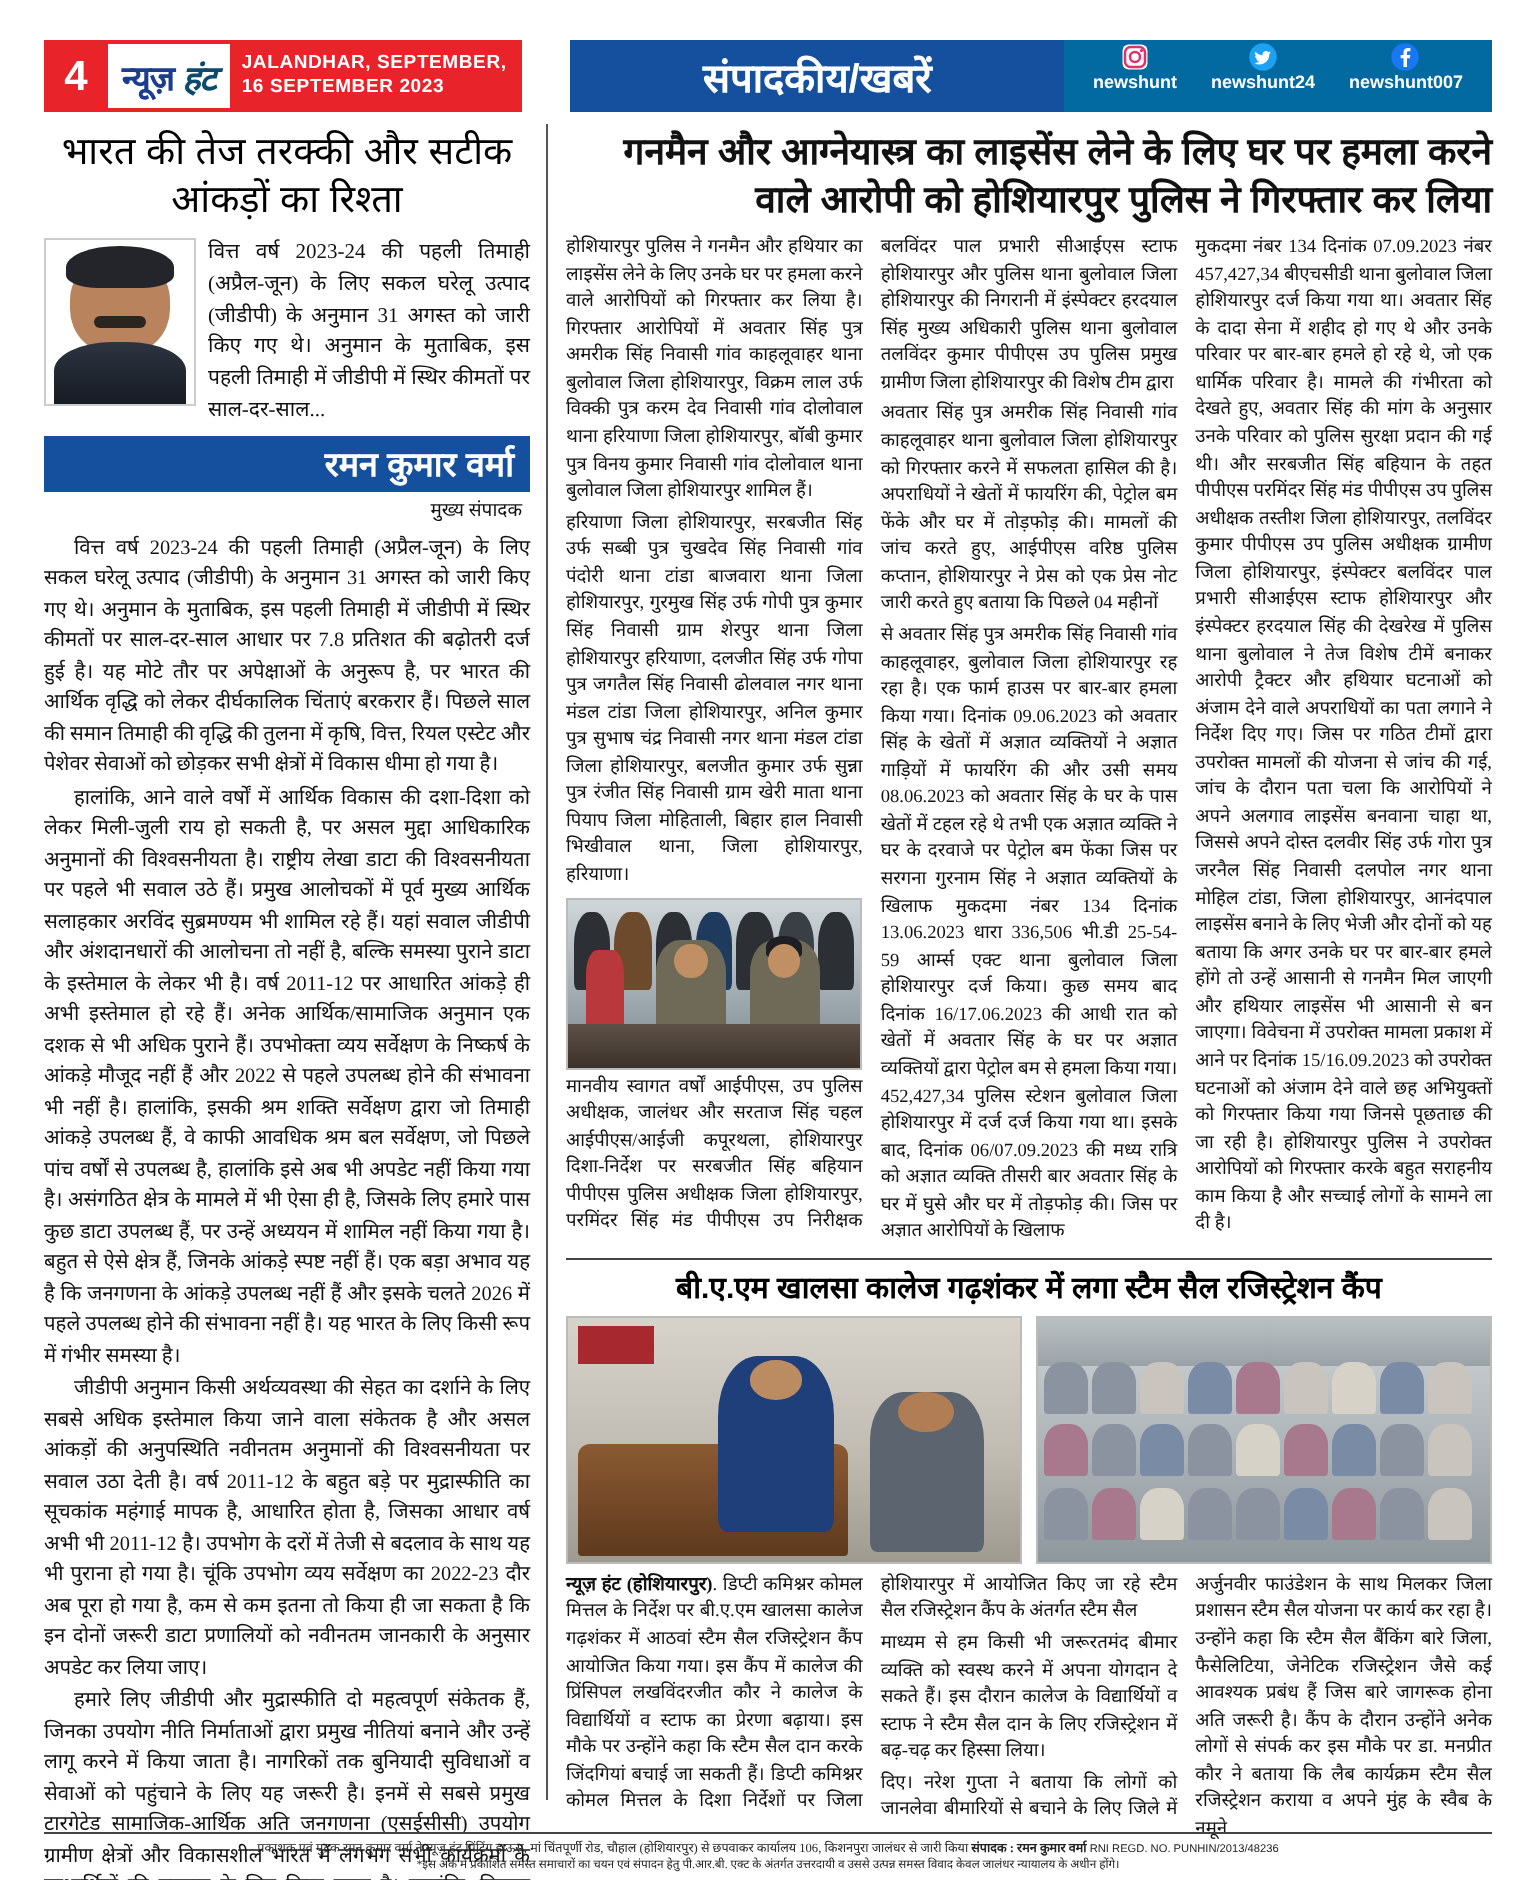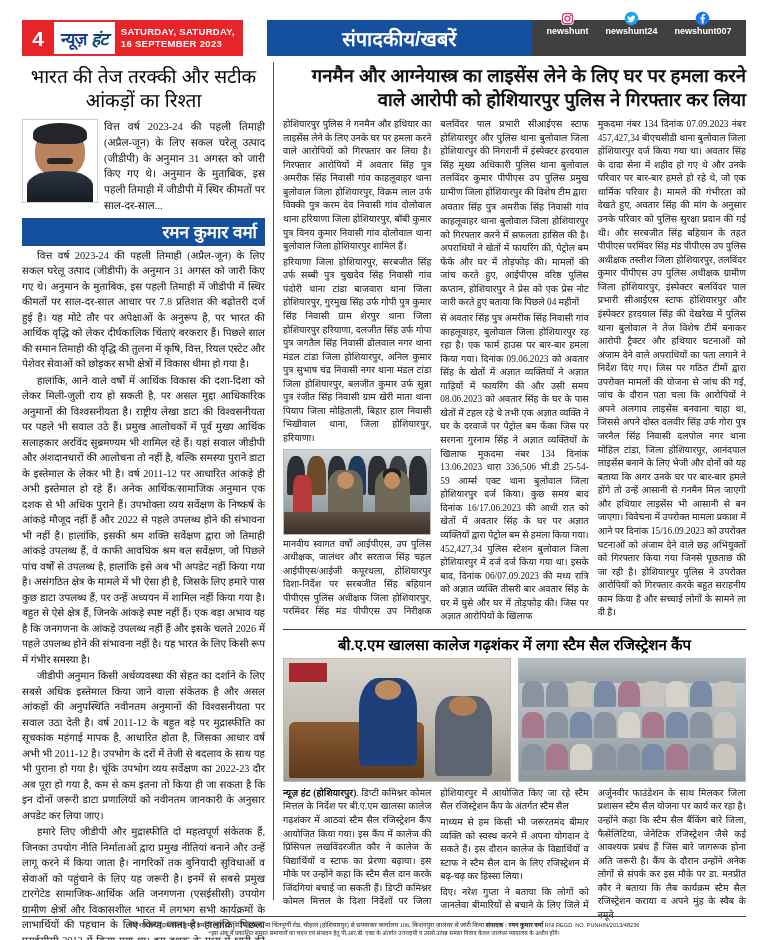--- a/index.html
+++ b/index.html
@@ -78,26 +78,26 @@
     display: flex;
     align-items: center;
     justify-content: center;
     font-family: "Liberation Sans", sans-serif;
     font-weight: bold;
     font-size: 20px;
     white-space: nowrap;
     margin-left: 24px;
   }
   .mh-social {
-    background: #404040;
+    background: #0369a1;
     flex: 0 0 214px;
     display: flex;
     align-items: flex-end;
     justify-content: space-around;
-    padding: 2px 6px 20px 6px;
+    padding: 2px 6px 10px 6px;
   }
   .soc {
     display: flex;
     flex-direction: column;
     align-items: center;
     gap: 1px;
   }
   .soc-ico {
     width: 15px; height: 15px;
     display: flex; align-items: center; justify-content: center;
@@ -408,21 +408,21 @@
 <body>
 
 <div class="page">
 
   <div class="masthead">
     <div class="mh-pageno">4</div>
     <div class="mh-logo">
       <span class="logo-txt"><span>न्यूज़</span> <span class="hl">हंट</span></span>
     </div>
     <div class="mh-date">
-      <span>SATURDAY,  SATURDAY,</span>
+      <span>JALANDHAR,  SEPTEMBER,</span>
       <span>16 SEPTEMBER 2023</span>
     </div>
     <div class="mh-section">संपादकीय/खबरें</div>
     <div class="mh-social">
 
       <div class="soc">
         <span class="soc-ico">
           <svg width="15" height="15" viewBox="0 0 24 24">
               <rect x="2" y="2" width="20" height="20" rx="5" fill="#ffffff"></rect>
               <rect x="4" y="4" width="16" height="16" rx="4.5" fill="none" stroke="#e1306c" stroke-width="2"></rect>
@@ -463,20 +463,21 @@
 
       <div class="ed-intro-row">
         <div class="ed-photo">
           <span class="hair"></span>
           <span class="mouth"></span>
         </div>
         <div class="ed-intro-text">वित्त वर्ष 2023-24 की पहली तिमाही (अप्रैल-जून) के लिए सकल घरेलू उत्पाद (जीडीपी) के अनुमान 31 अगस्त को जारी किए गए थे। अनुमान के मुताबिक, इस पहली तिमाही में जीडीपी में स्थिर कीमतों पर साल-दर-साल...</div>
       </div>
 
       <div class="ed-namebar">रमन कुमार वर्मा</div>
+      <div class="ed-role">मुख्य संपादक</div>
 
       <div class="ed-body">
         <p>वित्त वर्ष 2023-24 की पहली तिमाही (अप्रैल-जून) के लिए सकल घरेलू उत्पाद (जीडीपी) के अनुमान 31 अगस्त को जारी किए गए थे। अनुमान के मुताबिक, इस पहली तिमाही में जीडीपी में स्थिर कीमतों पर साल-दर-साल आधार पर 7.8 प्रतिशत की बढ़ोतरी दर्ज हुई है। यह मोटे तौर पर अपेक्षाओं के अनुरूप है, पर भारत की आर्थिक वृद्धि को लेकर दीर्घकालिक चिंताएं बरकरार हैं। पिछले साल की समान तिमाही की वृद्धि की तुलना में कृषि, वित्त, रियल एस्टेट और पेशेवर सेवाओं को छोड़कर सभी क्षेत्रों में विकास धीमा हो गया है।</p>
         <p>हालांकि, आने वाले वर्षों में आर्थिक विकास की दशा-दिशा को लेकर मिली-जुली राय हो सकती है, पर असल मुद्दा आधिकारिक अनुमानों की विश्वसनीयता है। राष्ट्रीय लेखा डाटा की विश्वसनीयता पर पहले भी सवाल उठे हैं। प्रमुख आलोचकों में पूर्व मुख्य आर्थिक सलाहकार अरविंद सुब्रमण्यम भी शामिल रहे हैं। यहां सवाल जीडीपी और अंशदानधारों की आलोचना तो नहीं है, बल्कि समस्या पुराने डाटा के इस्तेमाल के लेकर भी है। वर्ष 2011-12 पर आधारित आंकड़े ही अभी इस्तेमाल हो रहे हैं। अनेक आर्थिक/सामाजिक अनुमान एक दशक से भी अधिक पुराने हैं। उपभोक्ता व्यय सर्वेक्षण के निष्कर्ष के आंकड़े मौजूद नहीं हैं और 2022 से पहले उपलब्ध होने की संभावना भी नहीं है। हालांकि, इसकी श्रम शक्ति सर्वेक्षण द्वारा जो तिमाही आंकड़े उपलब्ध हैं, वे काफी आवधिक श्रम बल सर्वेक्षण, जो पिछले पांच वर्षों से उपलब्ध है, हालांकि इसे अब भी अपडेट नहीं किया गया है। असंगठित क्षेत्र के मामले में भी ऐसा ही है, जिसके लिए हमारे पास कुछ डाटा उपलब्ध हैं, पर उन्हें अध्ययन में शामिल नहीं किया गया है। बहुत से ऐसे क्षेत्र हैं, जिनके आंकड़े स्पष्ट नहीं हैं। एक बड़ा अभाव यह है कि जनगणना के आंकड़े उपलब्ध नहीं हैं और इसके चलते 2026 में पहले उपलब्ध होने की संभावना नहीं है। यह भारत के लिए किसी रूप में गंभीर समस्या है।</p>
         <p>जीडीपी अनुमान किसी अर्थव्यवस्था की सेहत का दर्शाने के लिए सबसे अधिक इस्तेमाल किया जाने वाला संकेतक है और असल आंकड़ों की अनुपस्थिति नवीनतम अनुमानों की विश्वसनीयता पर सवाल उठा देती है। वर्ष 2011-12 के बहुत बड़े पर मुद्रास्फीति का सूचकांक महंगाई मापक है, आधारित होता है, जिसका आधार वर्ष अभी भी 2011-12 है। उपभोग के दरों में तेजी से बदलाव के साथ यह भी पुराना हो गया है। चूंकि उपभोग व्यय सर्वेक्षण का 2022-23 दौर अब पूरा हो गया है, कम से कम इतना तो किया ही जा सकता है कि इन दोनों जरूरी डाटा प्रणालियों को नवीनतम जानकारी के अनुसार अपडेट कर लिया जाए।</p>
         <p>हमारे लिए जीडीपी और मुद्रास्फीति दो महत्वपूर्ण संकेतक हैं, जिनका उपयोग नीति निर्माताओं द्वारा प्रमुख नीतियां बनाने और उन्हें लागू करने में किया जाता है। नागरिकों तक बुनियादी सुविधाओं व सेवाओं को पहुंचाने के लिए यह जरूरी है। इनमें से सबसे प्रमुख टारगेटेड सामाजिक-आर्थिक अति जनगणना (एसईसीसी) उपयोग ग्रामीण क्षेत्रों और विकासशील भारत में लगभग सभी कार्यक्रमों के लाभार्थियों की पहचान के लिए किया जाता है। हालांकि, पिछला एसईसीसी 2012 में किया गया था। इस दशक के मध्य में भारी की सामाजिक-आर्थिक स्थिति काफी बदल गई होगी। आज आंकड़ों के अभाव में उनकी उपेक्षा का सच्चा प्रतिबिंब दिखाने में सक्षम नहीं हैं, इसलिए सरकारी नीति व योजना में लोगों को शामिल करने का बेहतर स्थान में त्रुटियां बनी रह सकती हैं।</p>
 
       </div>
 
     </div>

